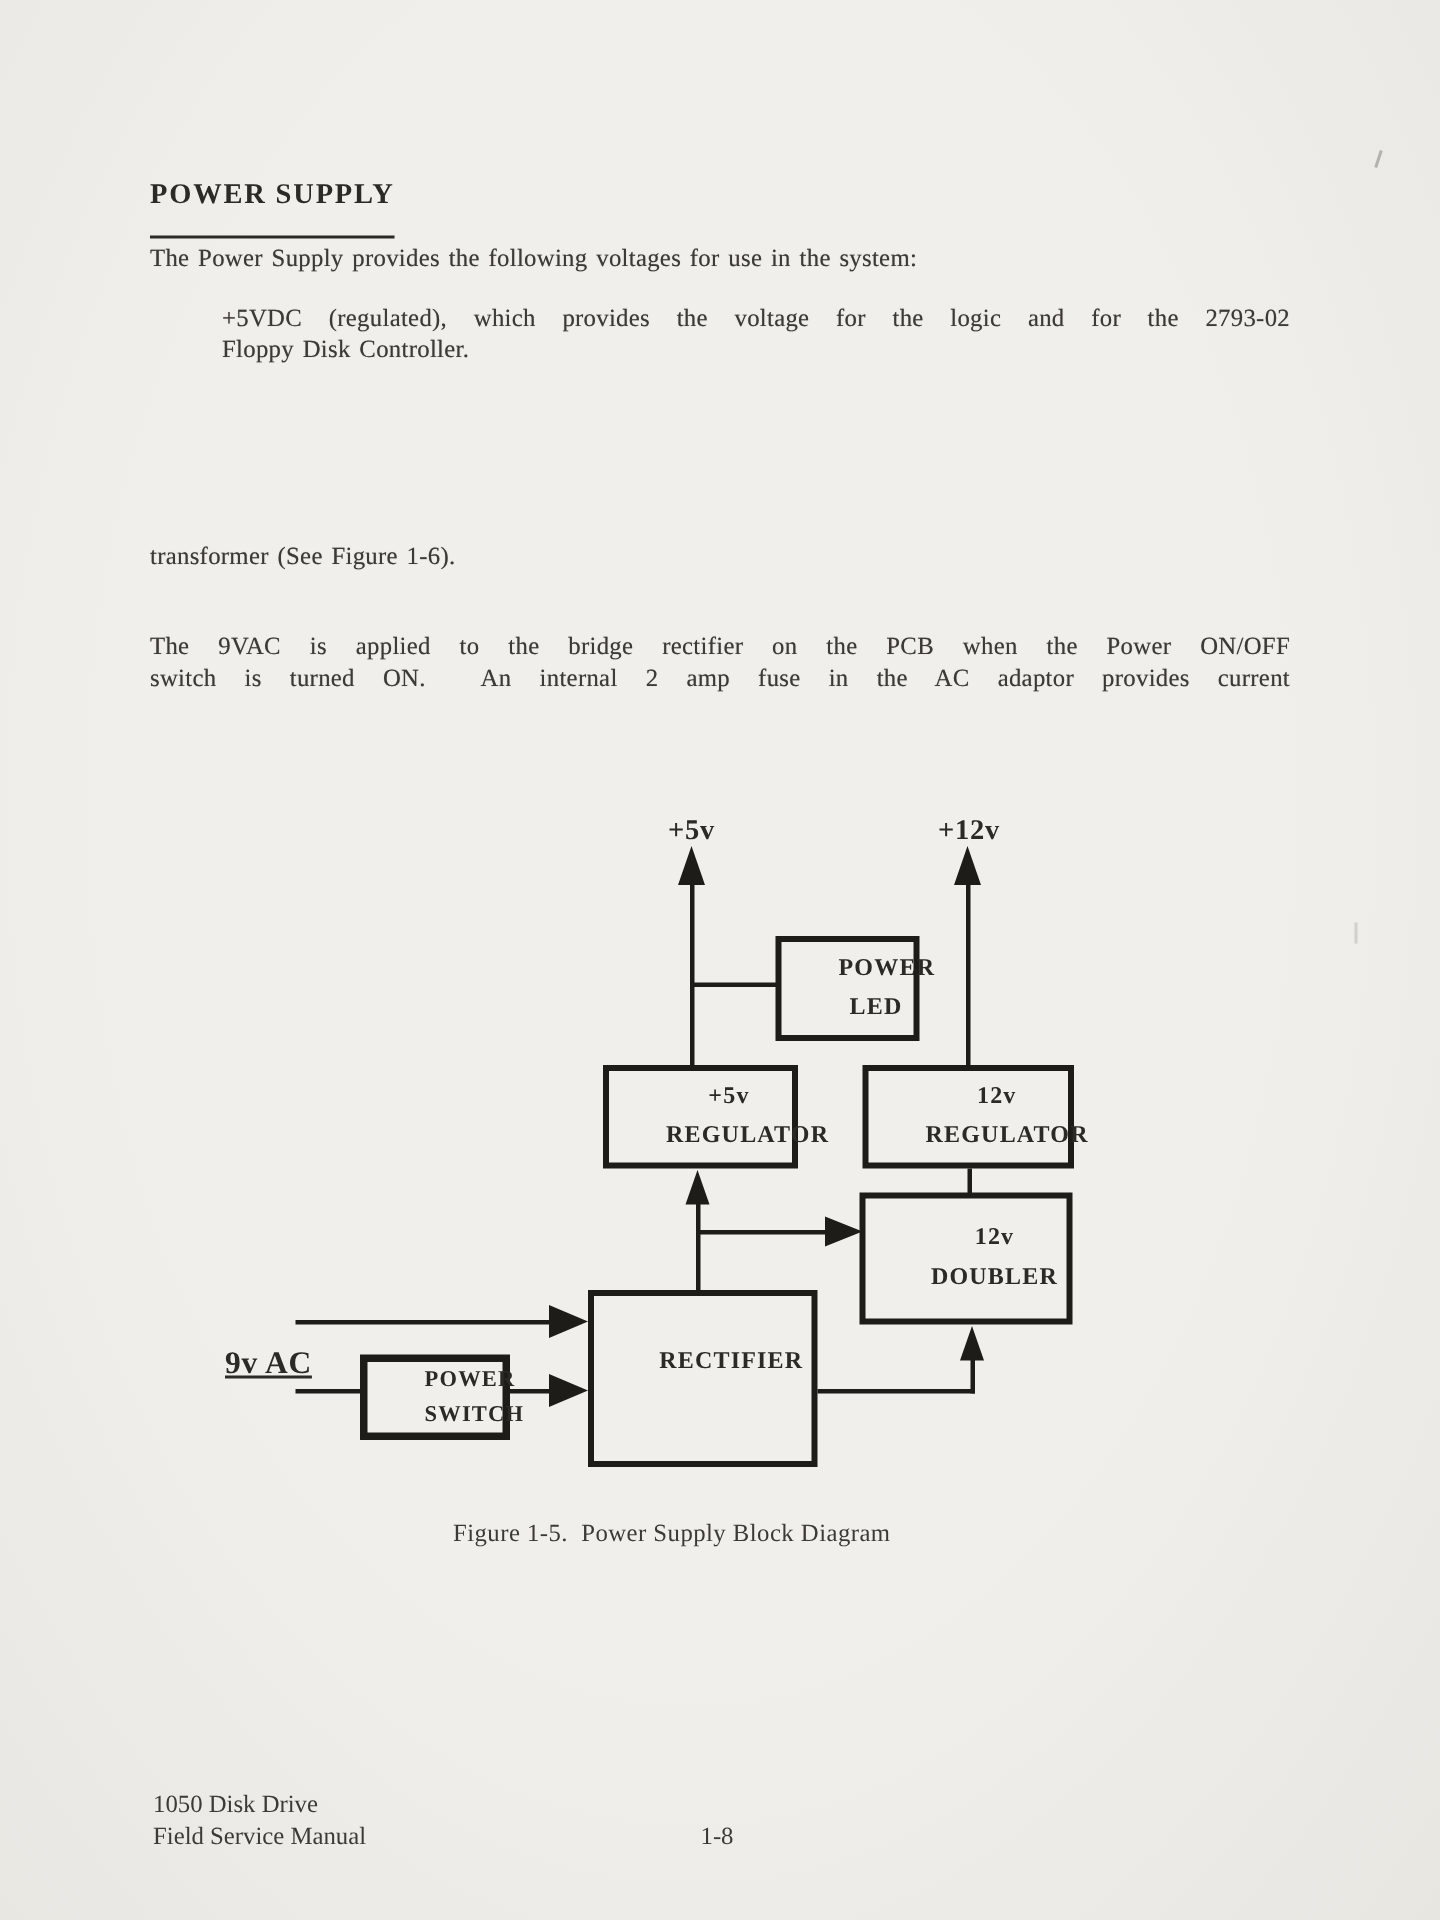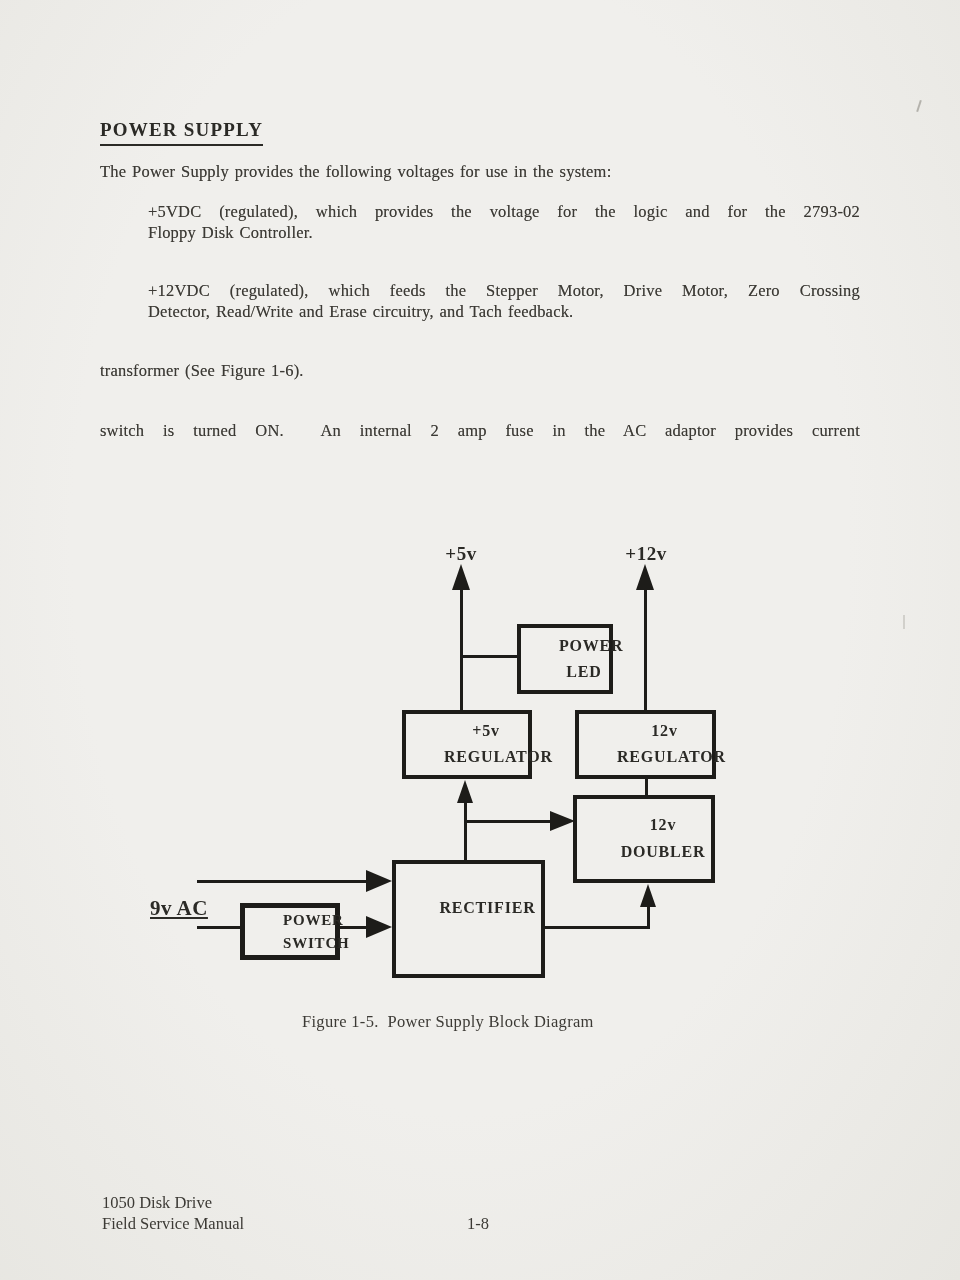--- a/index.html
+++ b/index.html
@@ -18,21 +18,21 @@
     font-family:"Liberation Serif","DejaVu Serif",serif;
     color:var(--ink);
     overflow:hidden;
   }
   .abs{position:absolute;}
   .title{
     position:absolute;left:100px;top:119px;
     font-size:19px;font-weight:bold;letter-spacing:1.2px;
     color:var(--ink-dark);
     border-bottom:2.5px solid var(--ink-dark);
-    padding-bottom:3px;margin:0;
+    padding-bottom:16px;margin:0;
   }
   .para{position:absolute;}
   .line{
     font-size:16.5px;line-height:21px;letter-spacing:0.2px;
     word-spacing:1.5px;white-space:pre-wrap;
     text-shadow:0 0 0.5px rgba(60,58,52,0.55);
   }
   .line.j{text-align:justify;text-align-last:justify;}
   
   .dbox{
@@ -65,30 +65,27 @@
 
   <div class="para" style="left:100px;top:161px;width:760px">
     <div class="line">The Power Supply provides the following voltages for use in the system:</div>
   </div>
 
   <div class="para" style="left:148px;top:201px;width:712px">
     <div class="line j">+5VDC (regulated), which provides the voltage for the logic and for the 2793-02</div>
     <div class="line">Floppy Disk Controller.</div>
   </div>
 
-  <div class="para" style="left:148px;top:280px;width:712px">
-    <div class="line j">+12VDC (regulated), which feeds the Stepper Motor, Drive Motor, Zero Crossing</div>
-    <div class="line">Detector, Read/Write and Erase circuitry, and Tach feedback.</div>
-  </div>
 
   <div class="para" style="left:100px;top:360px;width:760px">
     <div class="line">transformer (See Figure 1-6).</div>
   </div>
 
   <div class="para" style="left:100px;top:420px;width:760px">
+    <div class="line j">The 9VAC is applied to the bridge rectifier on the PCB when the Power ON/OFF</div>
     <div class="line j">switch is turned ON.  An internal 2 amp fuse in the AC adaptor provides current</div>
   </div>
 
   <div class="abs" style="left:0;top:0;width:960px;height:1280px;">
 
     <div class="vlabel" style="left:421px;top:543px;width:80px;">+5v</div>
     <div class="arr up" style="left:452px;top:564px;"></div>
     <div class="vline" style="left:460px;top:588px;width:3px;height:122px;"></div>
 
     <div class="vlabel" style="left:606px;top:543px;width:80px;">+12v</div>

